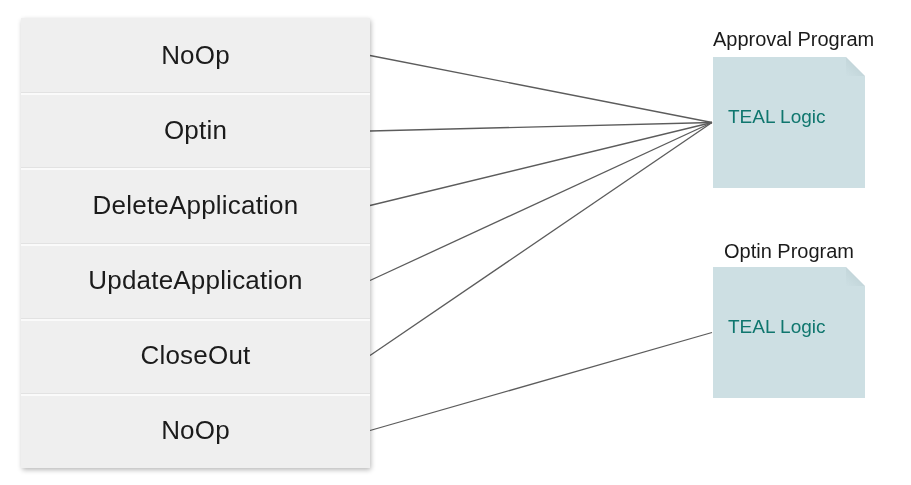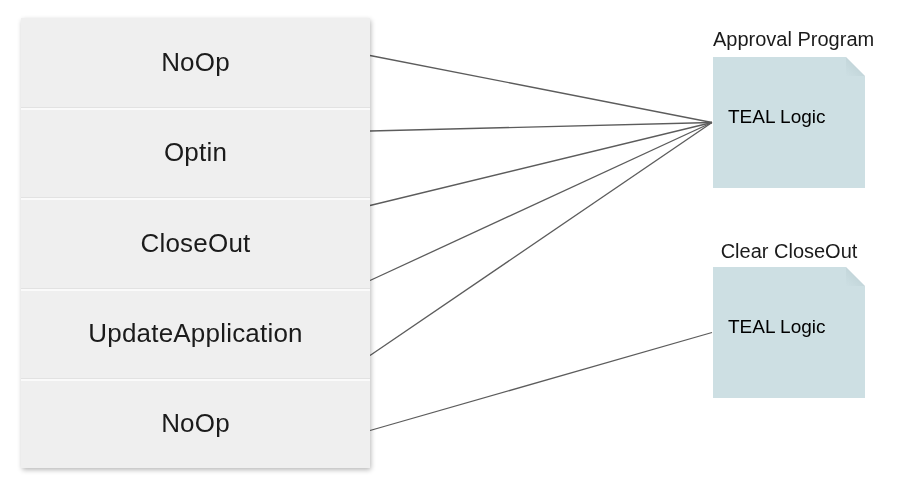--- a/index.html
+++ b/index.html
@@ -80,21 +80,21 @@
     width: 19px;
     height: 19px;
     background: linear-gradient(225deg, rgba(40,70,80,0.18) 0%, rgba(40,70,80,0.05) 55%, rgba(40,70,80,0) 100%);
   }
   .program-body {
     position: absolute;
     left: 15px;
     top: 46%;
     transform: translateY(-50%);
     font-size: 19px;
-    color: #000000;
+    color: #0f766e;
     white-space: nowrap;
   }
   .title-approval { top: 28px; }
   .box-approval   { top: 57px; }
   .title-clear    { top: 240px; }
   .box-clear      { top: 267px; }
 </style>
 </head>
 <body>
 
@@ -110,35 +110,38 @@
   </svg>
 
   <div class="ops-panel">
     <div class="op-row">
       <span>NoOp</span>
     </div>
     <div class="op-row">
       <span>Optin</span>
     </div>
     <div class="op-row">
-      <span>CloseOut</span>
+      <span>DeleteApplication</span>
     </div>
     <div class="op-row">
       <span>UpdateApplication</span>
+    </div>
+    <div class="op-row">
+      <span>CloseOut</span>
     </div>
     <div class="op-row">
       <span>NoOp</span>
     </div>
   </div>
 
   <div class="program-title title-approval">Approval Program</div>
   <div class="program-box box-approval">
     <div class="fold-corner"></div>
     <div class="program-body">TEAL Logic</div>
   </div>
 
-  <div class="program-title title-clear">Clear CloseOut</div>
+  <div class="program-title title-clear">Optin Program</div>
   <div class="program-box box-clear">
     <div class="fold-corner"></div>
     <div class="program-body">TEAL Logic</div>
   </div>
 
 </div>
 
 </body></html>

